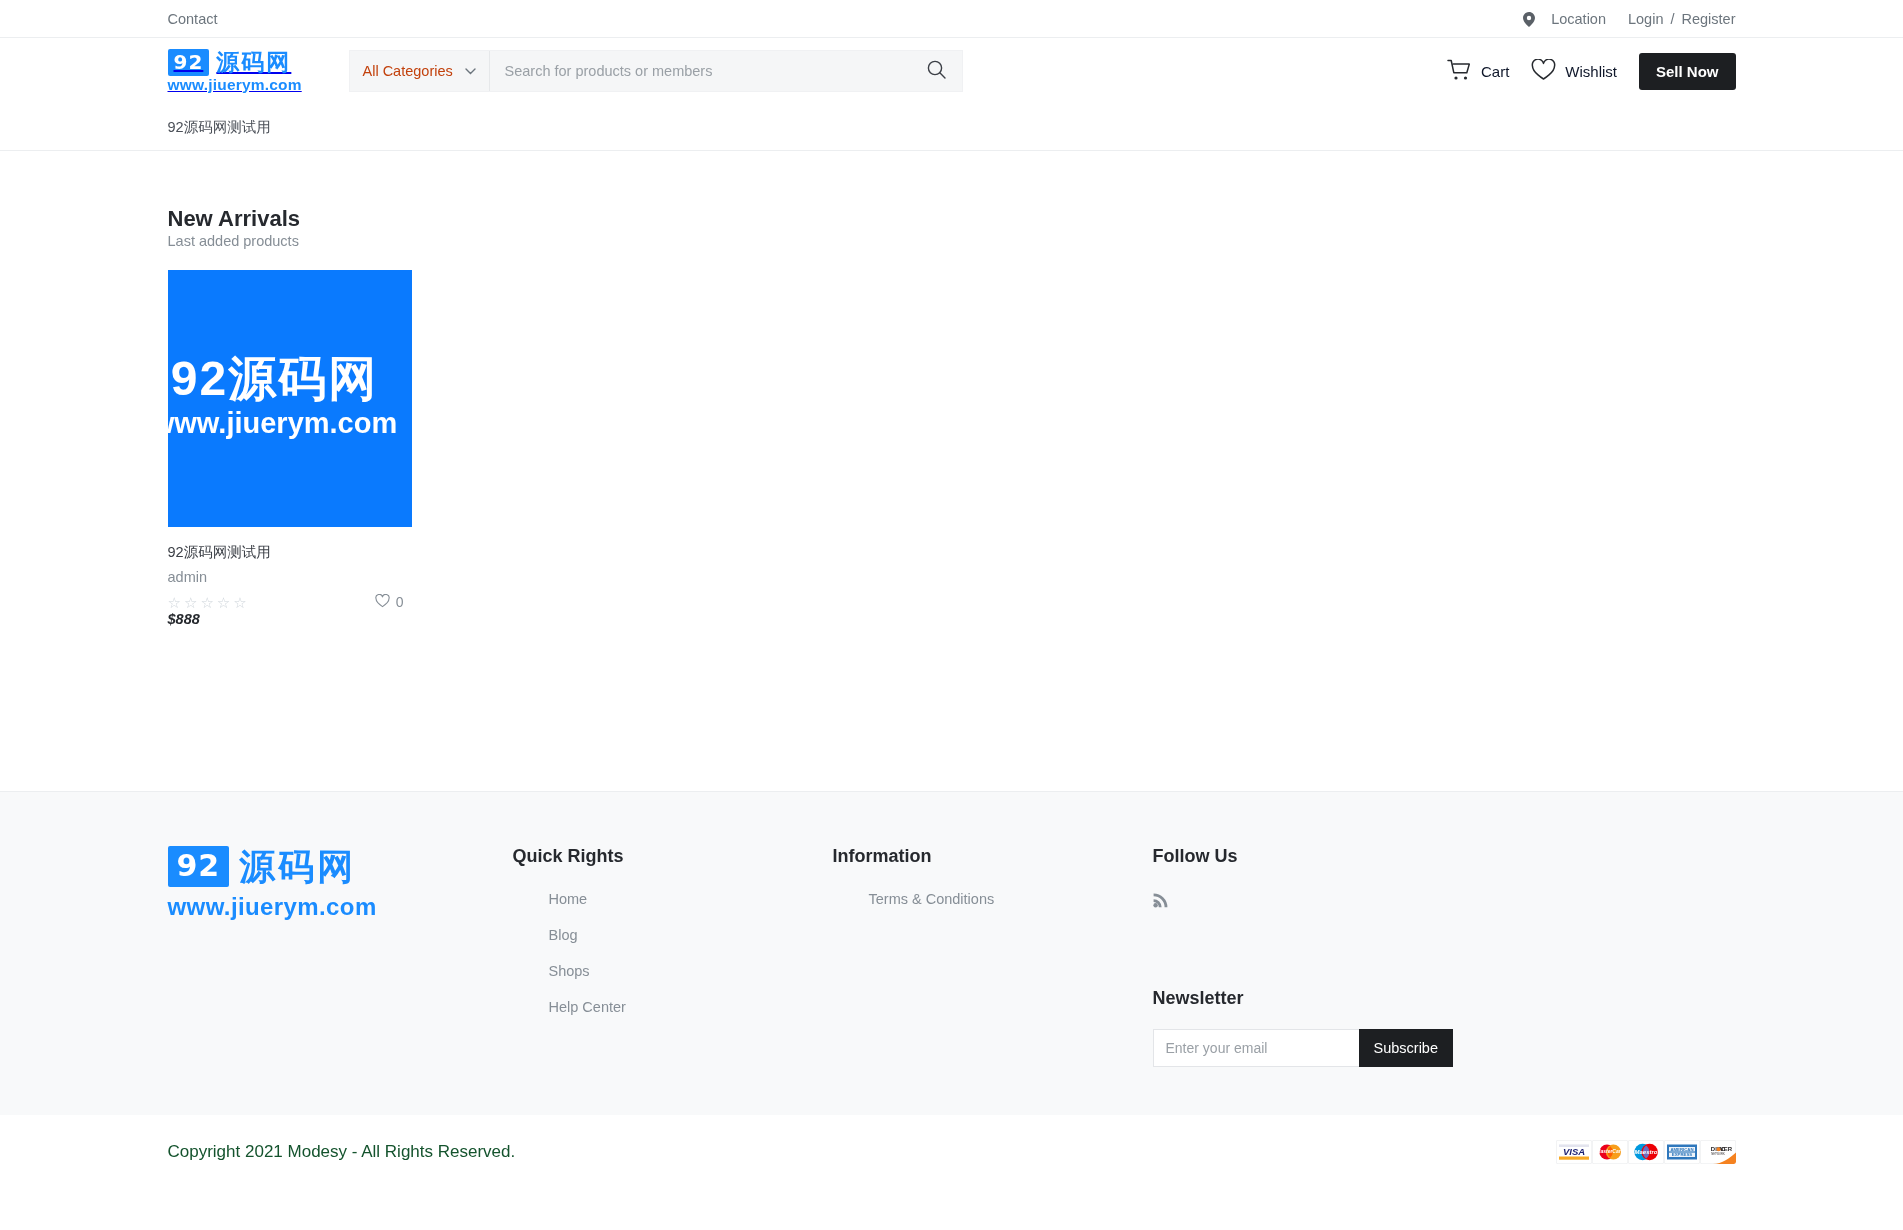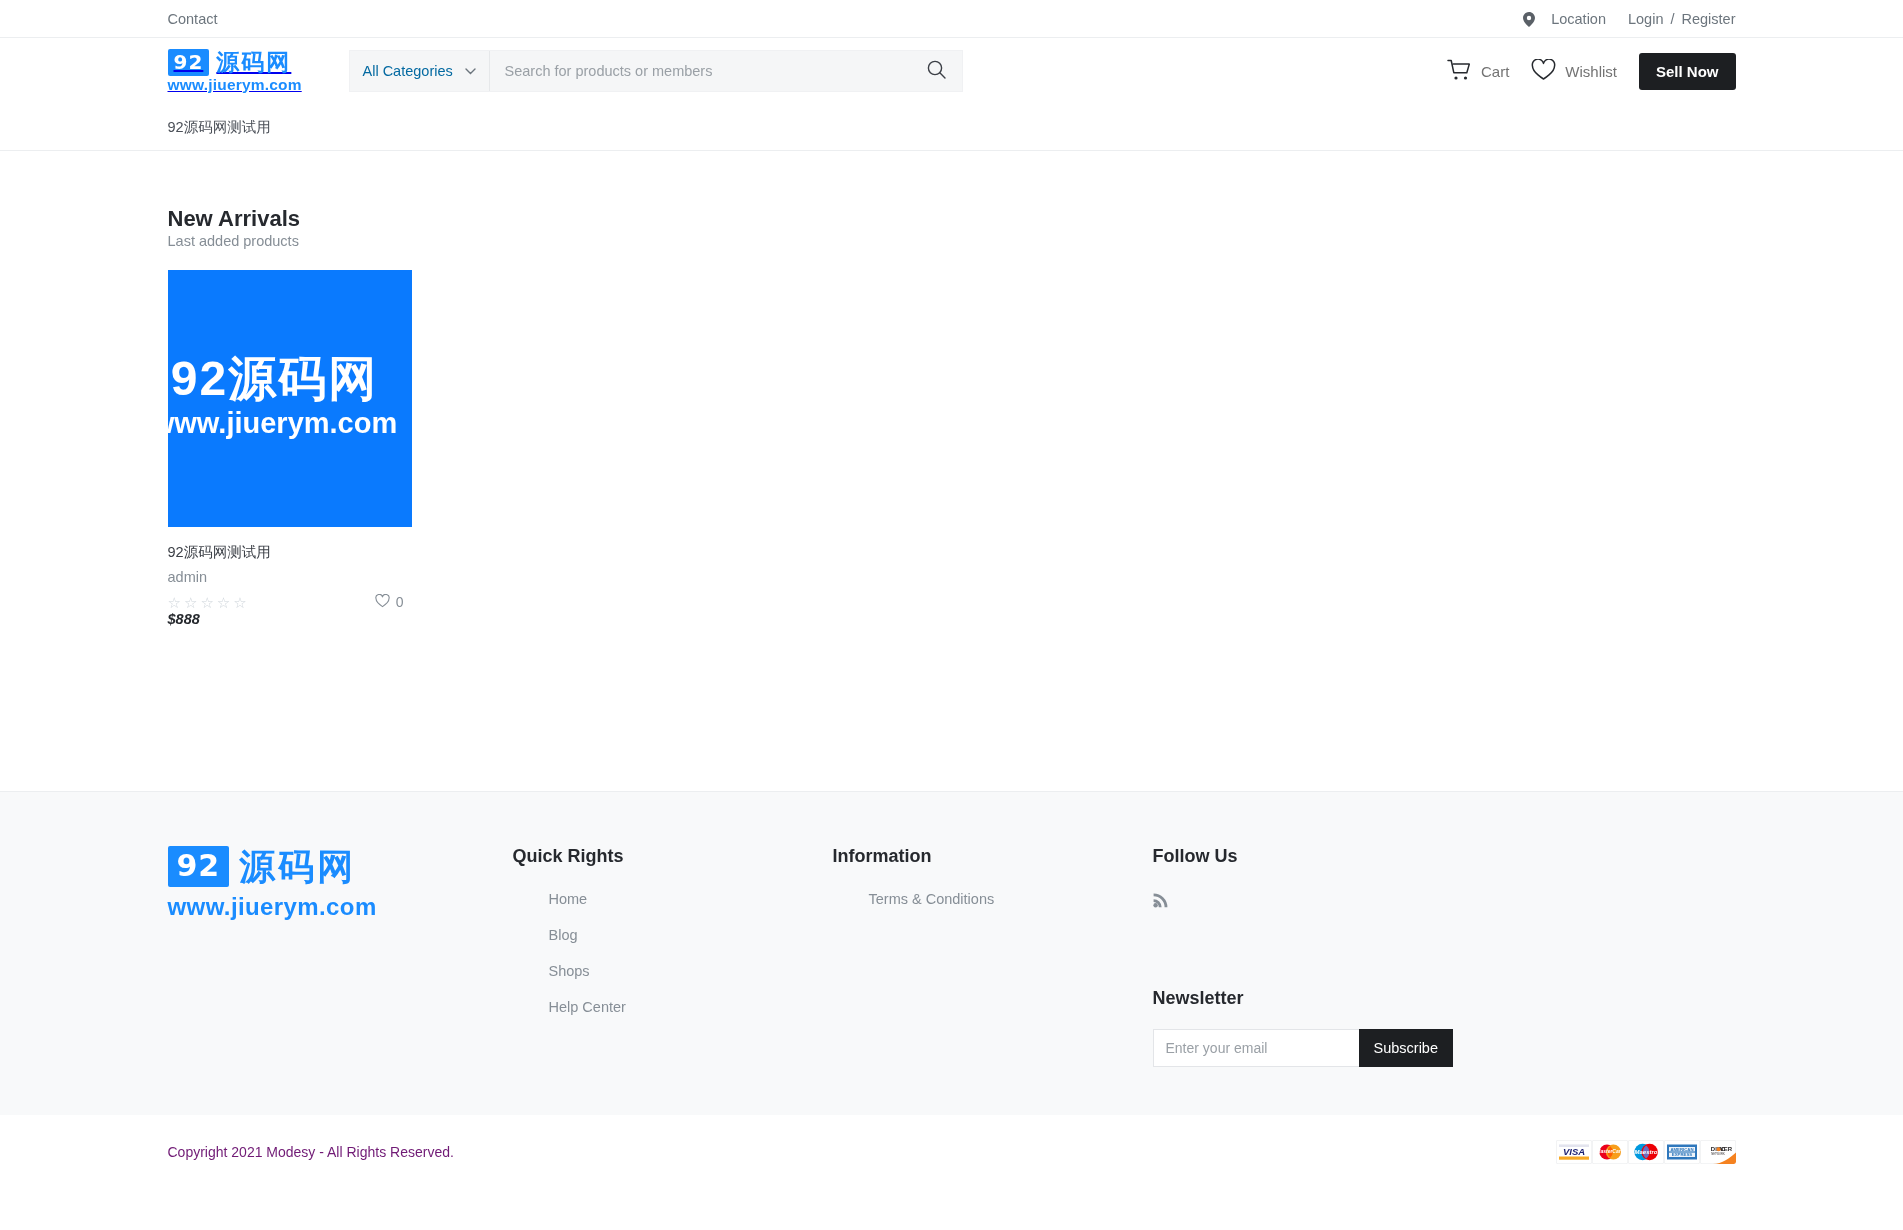--- a/index.html
+++ b/index.html
@@ -104,21 +104,21 @@
     align-items: stretch;
   }
   .cat-select {
     width: 140px;
     display: flex;
     align-items: center;
     justify-content: space-between;
     padding: 0 13px;
     border-right: 1px solid #e6e8ea;
     font-size: 14.5px;
-    color: #0369a1;
+    color: #c2410c;
     cursor: pointer;
   }
   .chev { color: #6c757d; font-size: 11px; line-height: 1; }
   .search-input-wrap {
     flex: 1;
     display: flex;
     align-items: center;
     padding: 0 10px 0 15px;
   }
   .search-input-wrap input {
@@ -144,21 +144,21 @@
     margin-left: auto;
     display: flex;
     align-items: center;
     gap: 22px;
   }
   .hr-item {
     display: flex;
     align-items: center;
     gap: 9px;
     font-size: 15px;
-    color: #737373;
+    color: #0f172a;
     text-decoration: none;
     cursor: pointer;
   }
   .sell-btn {
     background: #1d1f22;
     color: #ffffff;
     border: none;
     font-size: 15px;
     font-weight: bold;
     padding: 10px 17px;
@@ -342,21 +342,21 @@
   }
 
   
   .copyright { background: #ffffff; height: 73px; }
   .copyright .container {
     height: 73px;
     display: flex;
     align-items: center;
     justify-content: space-between;
   }
-  .copy-text { font-size: 14px; color: #701a75; }
+  .copy-text { font-size: 17px; color: #14532d; }
   .pay-icons { display: flex; gap: 0; align-items: center; }
   .pay-card {
     width: 36px;
     height: 24px;
     border-radius: 2px;
     display: flex;
     align-items: center;
     justify-content: center;
     overflow: hidden;
   }

